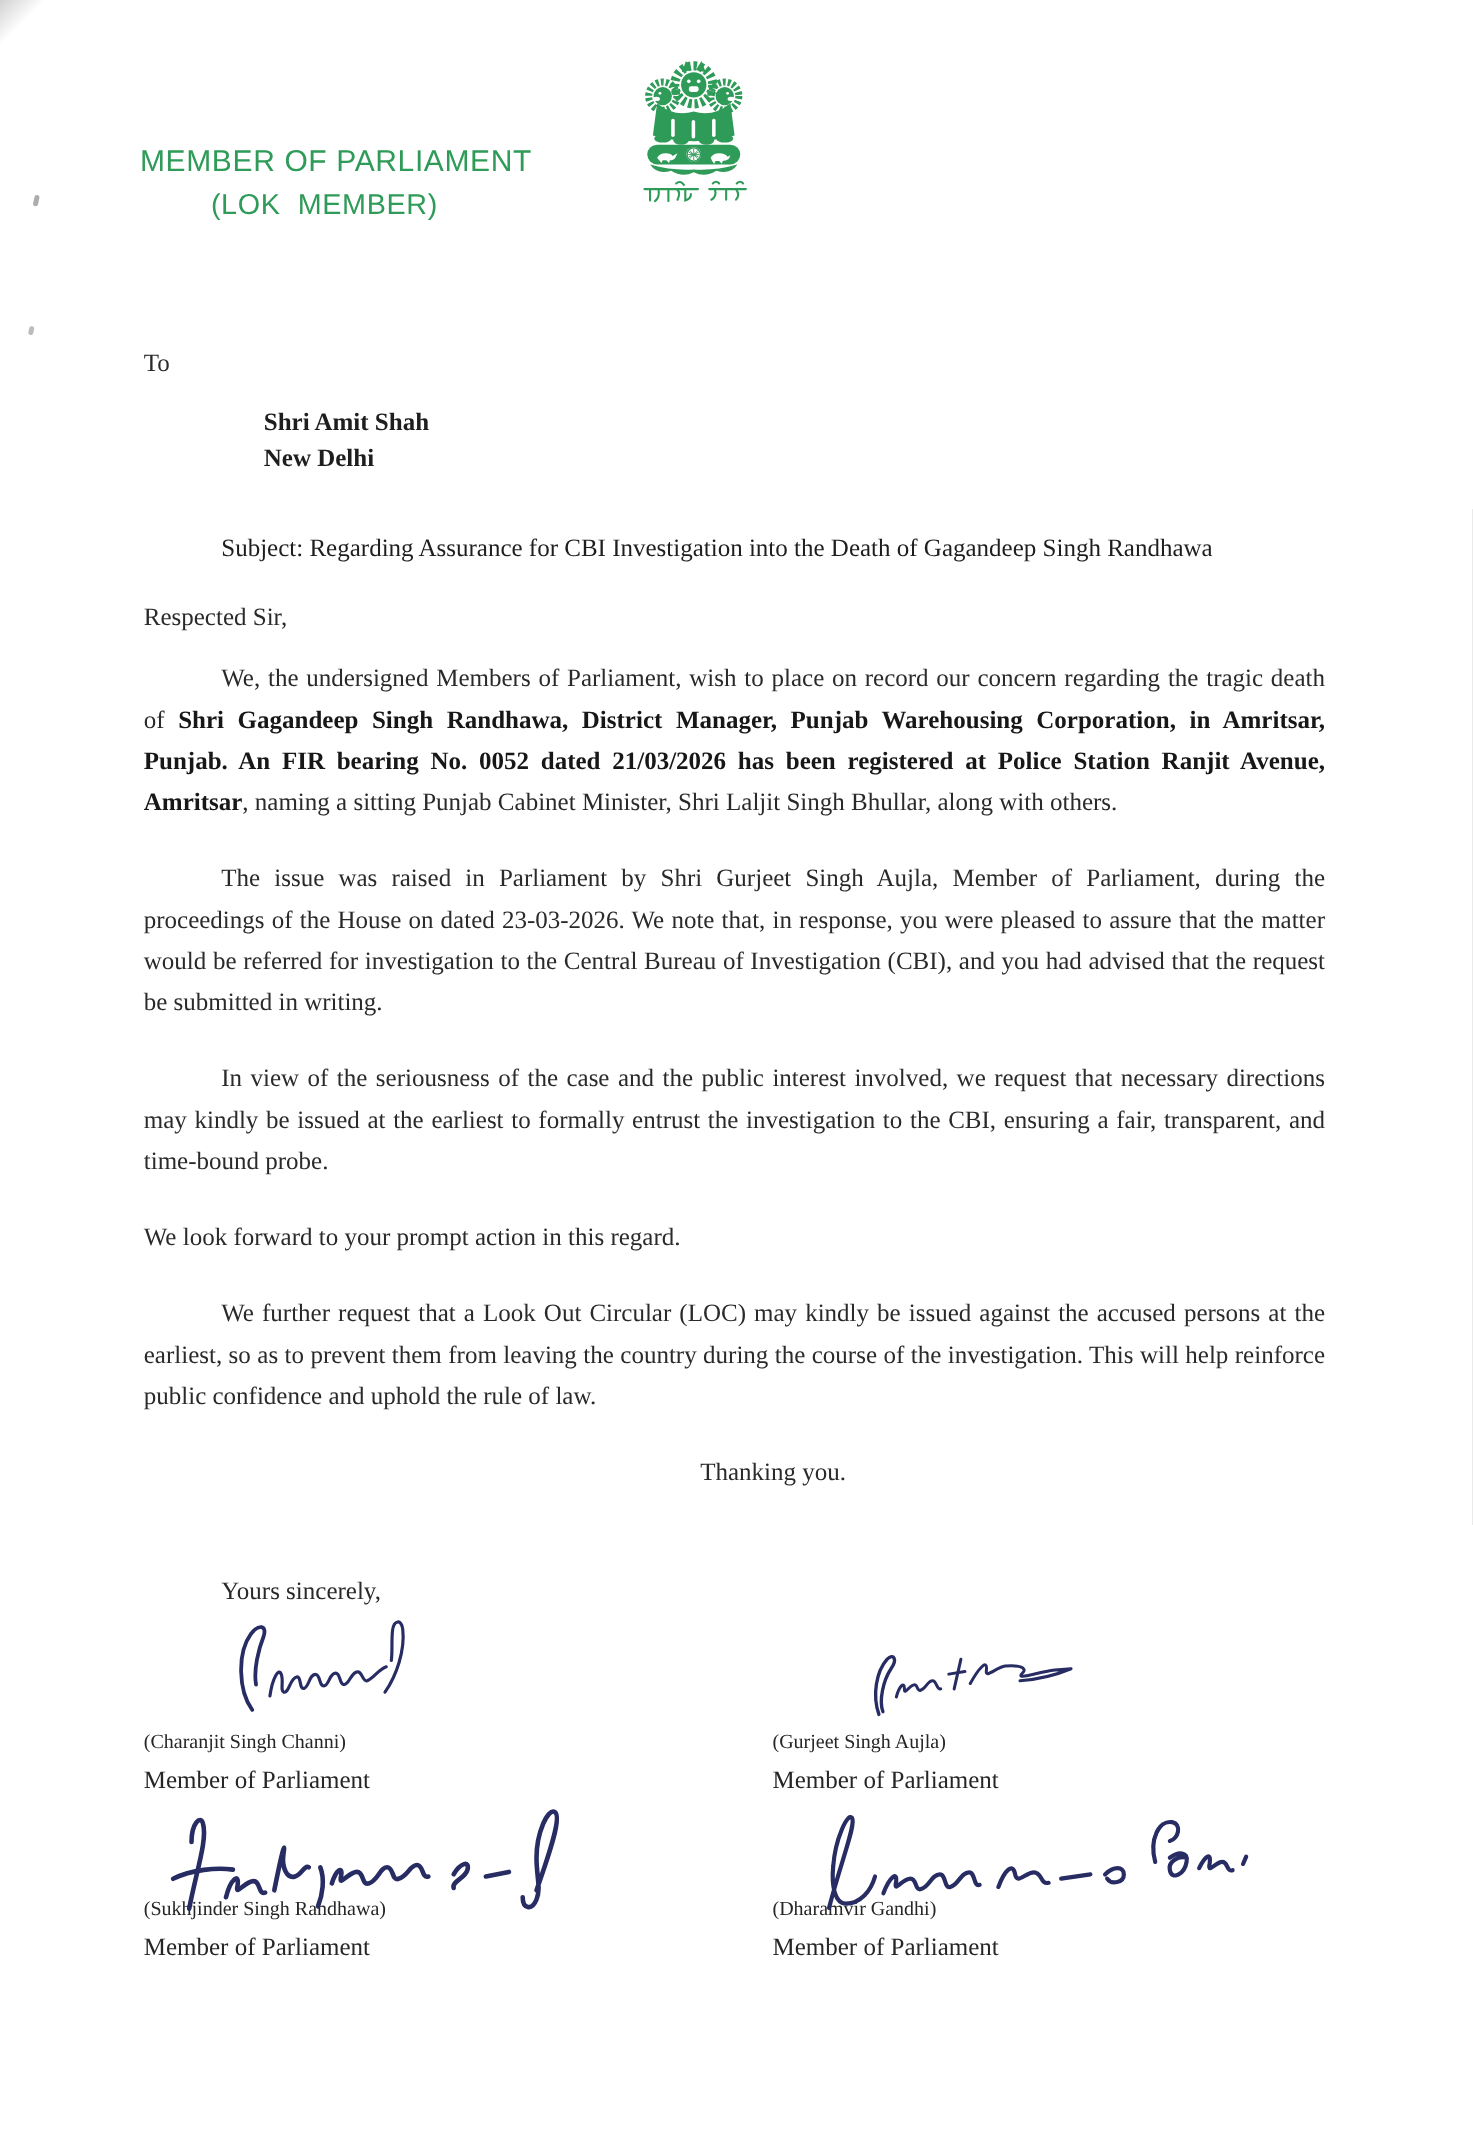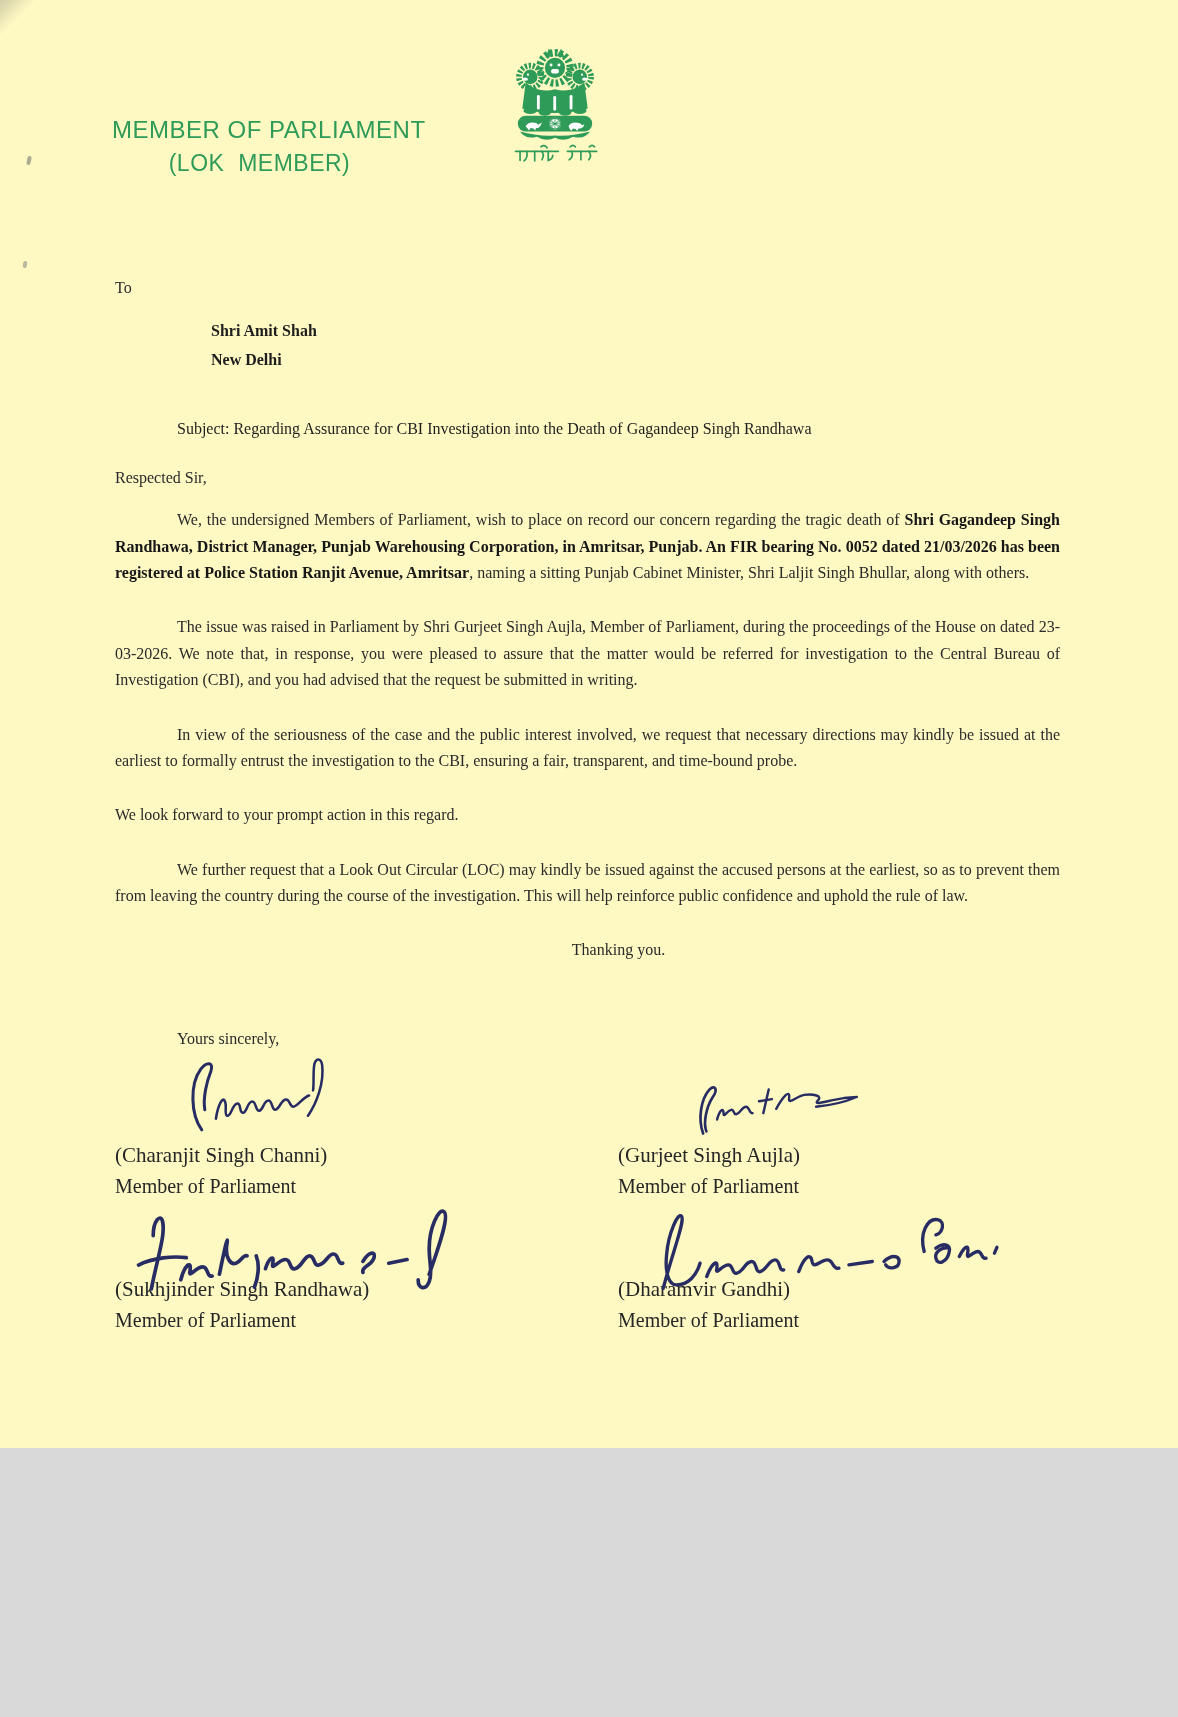--- a/index.html
+++ b/index.html
@@ -1,20 +1,20 @@
 <!DOCTYPE html>
 <html><head>
 <meta charset="utf-8">
 <style>
   html,body { margin:0; padding:0; background:#d9d9d9; }
   .page {
     position:relative;
-    width:1178px; height:1448px;
+    width:1178px; height:1717px;
     margin:0 auto;
-    background:#fef9c3;
+    background:#ffffff;
     overflow:hidden;
     font-family:"Liberation Serif", serif;
     color:#2a2a2a;
   }
   
   .corner-shade {
     position:absolute; left:0; top:0; width:60px; height:120px;
     background:linear-gradient(135deg, rgba(90,90,90,.28) 0, rgba(255,255,255,0) 26px);
   }
   .scan-speck { position:absolute; width:4px; height:9px; border-radius:2px;
@@ -29,21 +29,21 @@
     text-align:center;
     font-family:"Liberation Sans", sans-serif;
     color:#2f9b58;
     letter-spacing:.5px;
   }
   .lh-line1 { font-size:24px; white-space:pre; }
   .lh-line2 { font-size:23px; white-space:pre; margin-top:6px; }
   .emblem-wrap { position:absolute; left:490px; top:40px; width:130px; text-align:center; }
 
   
-  .content { padding:0 118px 0 115px; font-size:16px; }
+  .content { padding:0 118px 0 115px; font-size:20px; }
   .content p { margin:0; line-height:1.65; }
   .to { margin-top:40px !important; }
   .address { margin-top:16px; margin-left:96px; font-weight:bold; line-height:28px; color:#1e1e1e; }
   .address div { margin-bottom:1px; }
   .subject { margin-top:42px !important; font-weight:normal; color:#1e1e1e;
              text-align:justify; text-indent:62px; }
   .greeting { margin-top:22px !important; }
   .para { text-align:justify; text-indent:62px; }
   .p1 { margin-top:16px !important; }
   .pgap { margin-top:28px !important; }
@@ -53,21 +53,21 @@
   b.seg { color:#171717; }
 
   
   .sig-grid {
     display:grid; grid-template-columns:503px auto;
     padding:0 60px 0 115px; margin-top:2px;
   }
   .sig-block { position:relative; }
   .sig-ink { display:block; position:relative; z-index:2; }
   .sig-ink path { fill:none; stroke:#272c63; stroke-linecap:round; stroke-linejoin:round; }
-  .sig-name { font-size:21px; line-height:31px; color:#262626; }
+  .sig-name { font-size:16px; line-height:31px; color:#262626; }
   .sig-title { font-size:20px; line-height:31px; color:#262626; }
   .row2 { margin-top:6px; }
   .overlap { margin-bottom:-26px; }
 </style>
 </head>
 <body>
 
 <div class="page">
 
   <div class="corner-shade"></div>

